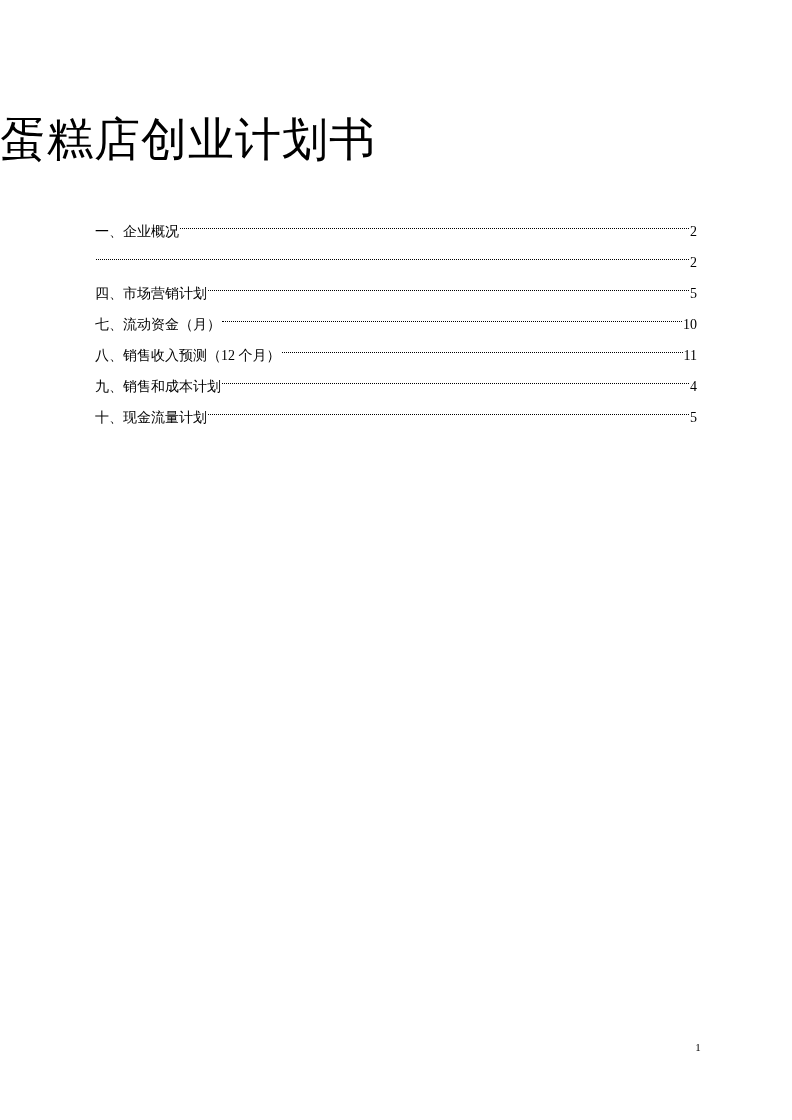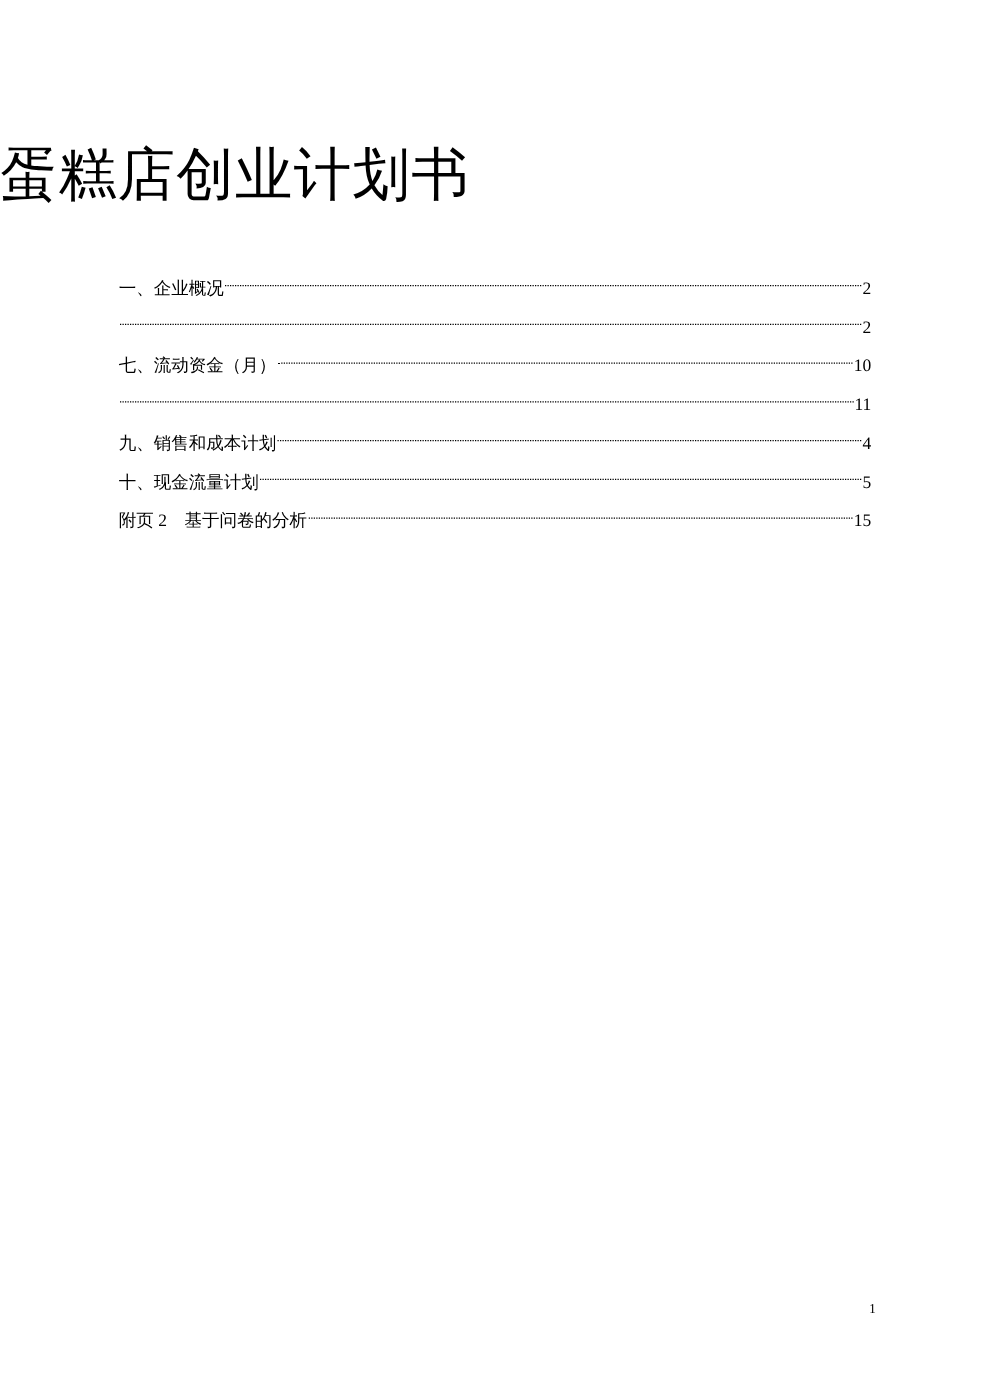--- a/index.html
+++ b/index.html
@@ -90,40 +90,41 @@
     <li class="toc-row">
       <span class="toc-label">一、企业概况</span>
       <span class="toc-leader"></span>
       <span class="toc-page">2</span>
     </li>
     <li class="toc-row">
       <span class="toc-leader"></span>
       <span class="toc-page">2</span>
     </li>
     <li class="toc-row">
+      <span class="toc-label">四、市场营销计划</span>
+      <span class="toc-leader"></span>
+      <span class="toc-page">5</span>
+    </li>
+    <li class="toc-row">
       <span class="toc-label">七、流动资金（月）</span>
       <span class="toc-leader"></span>
       <span class="toc-page">10</span>
     </li>
     <li class="toc-row">
+      <span class="toc-label">八、销售收入预测（12 个月）</span>
       <span class="toc-leader"></span>
       <span class="toc-page">11</span>
     </li>
     <li class="toc-row">
       <span class="toc-label">九、销售和成本计划</span>
       <span class="toc-leader"></span>
       <span class="toc-page">4</span>
     </li>
     <li class="toc-row">
       <span class="toc-label">十、现金流量计划</span>
       <span class="toc-leader"></span>
       <span class="toc-page">5</span>
     </li>
-    <li class="toc-row">
-      <span class="toc-label">附页 2　基于问卷的分析</span>
-      <span class="toc-leader"></span>
-      <span class="toc-page">15</span>
-    </li>
   </ul>
 
   <div class="page-number">1</div>
 
 </div>
 
 </body></html>

